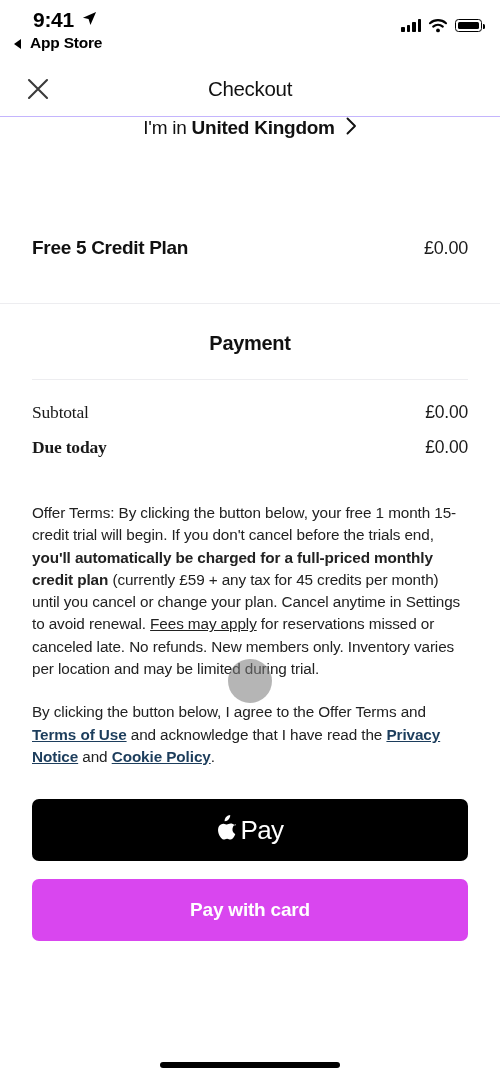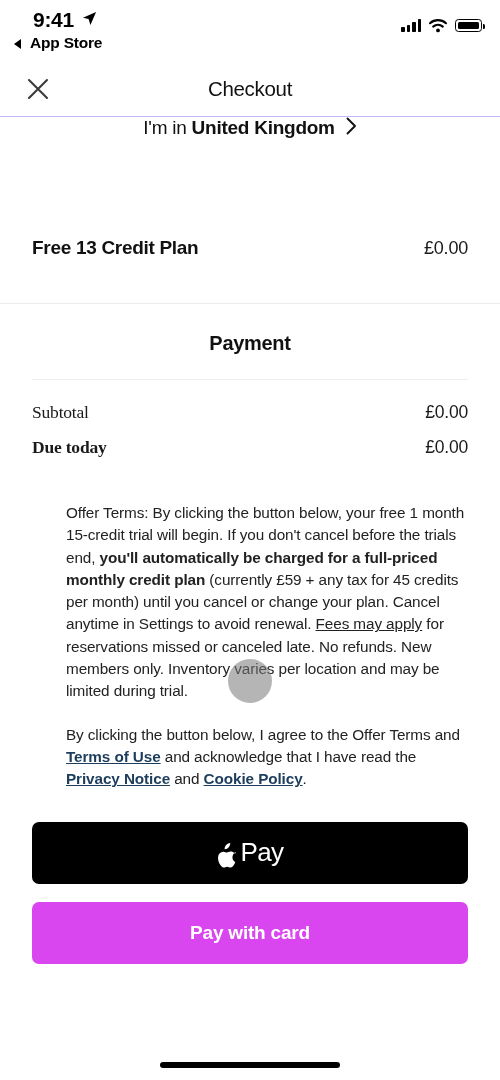--- a/index.html
+++ b/index.html
@@ -156,21 +156,21 @@
     color: #111;
     margin-bottom: 24px;
   }
   .inset-divider { height: 1px; background: #ededf0; margin-bottom: 22px; }
   .pay-row { margin-bottom: 14px; }
   .pay-label { font-size: 17.5px; letter-spacing: -0.2px; color: #1a1a1a; font-family: Liberation Serif, serif; }
   .pay-label.bold { font-weight: bold; }
   .pay-value { font-size: 17.5px; letter-spacing: -0.2px; color: #1a1a1a; }
 
   
-  .terms { padding: 30px 32px 0 32px; margin-left: 34px; }
+  .terms { padding: 30px 32px 0 32px; }
   .terms p {
     font-size: 15.3px;
     line-height: 22.3px;
     letter-spacing: -0.1px;
     color: #222;
   }
   .terms p + p { margin-top: 21px; }
   .terms b { font-weight: bold; }
   .u-link { text-decoration: underline; color: #222; cursor: pointer; }
   .doc-link {
@@ -187,21 +187,21 @@
     height: 62px;
     border: none;
     border-radius: 7px;
     display: flex;
     align-items: center;
     justify-content: center;
     cursor: pointer;
     font-family: "Liberation Sans", sans-serif;
   }
   .btn-apple { background: #000000; margin-bottom: 18px; }
-  .apple-pay-wrap { display: flex; align-items: flex-end; gap: 3px; }
+  .apple-pay-wrap { display: flex; align-items: flex-start; gap: 3px; }
   .apple-logo { width: 21px; height: 25px; display: block; }
   .apple-pay-text {
     color: #ffffff;
     font-size: 26px;
     font-weight: 500;
     letter-spacing: -0.6px;
   }
   .btn-card { background: #d946ef; }
   .btn-card span {
     color: #ffffff;
@@ -274,21 +274,21 @@
   <div class="locale-text">
     <span>I'm in </span><b>United Kingdom</b>
   </div>
   <svg width="11" height="18" viewBox="0 0 11 18">
     <path d="M1.5 1.5 L9 9 L1.5 16.5" stroke="#111" stroke-width="1.9" fill="none" stroke-linecap="round" stroke-linejoin="round"></path>
   </svg>
 </div>
 
 <div class="plan-section">
   <div class="row">
-    <span class="plan-name">Free 13 Credit Plan</span>
+    <span class="plan-name">Free 5 Credit Plan</span>
     <span class="plan-price">£0.00</span>
   </div>
 </div>
 
 <div class="section-divider"></div>
 
 <div class="payment-section">
   <div class="payment-title">Payment</div>
   <div class="inset-divider"></div>
 

